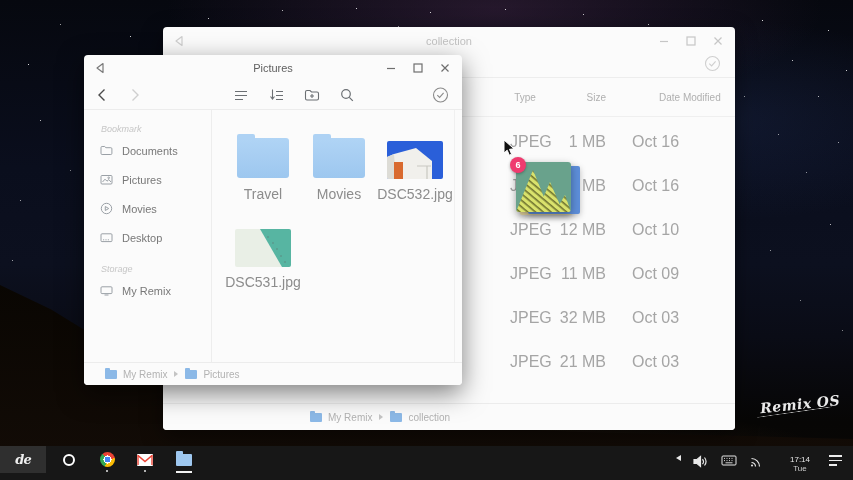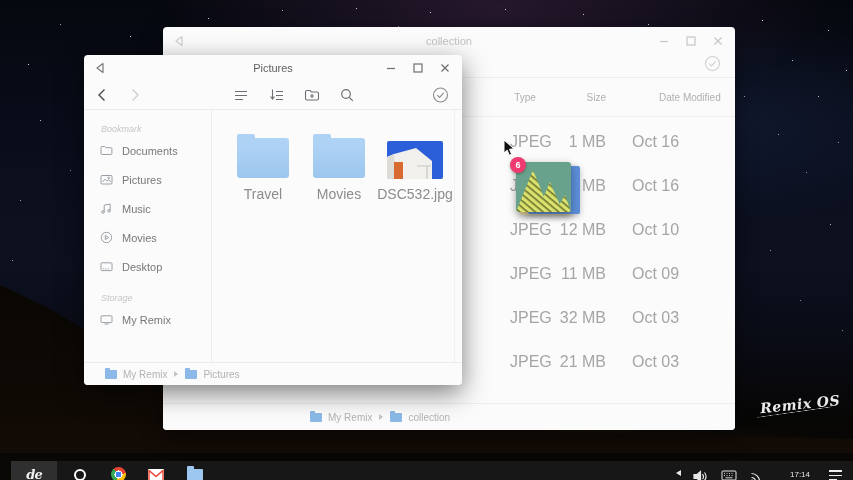--- a/index.html
+++ b/index.html
@@ -129,21 +129,21 @@
   .g2 { left:14px; top:11px; width:52px; height:48px; background:#5d8ed9;
     box-shadow:0 2px 6px rgba(0,0,0,.25); }
   .g1 { left:2px; top:7px; width:55px; height:50px; border-radius:3px; overflow:hidden;
     box-shadow:0 3px 9px rgba(0,0,0,.35); }
   .badge { position:absolute; left:-4px; top:2px; width:16px; height:16px; border-radius:50%;
     background:#ef3b6f; color:#fff; font-size:9px; font-weight:bold; display:flex;
     align-items:center; justify-content:center; box-shadow:0 1px 3px rgba(0,0,0,.3); z-index:2; }
   .cursor { position:absolute; left:503px; top:139px; z-index:60; }
 
   
-  .taskbar { position:absolute; left:11px; right:0; bottom:0; height:19px; background:#171717;
+  .taskbar { position:absolute; left:0; right:0; bottom:0; height:34px; background:#171717;
     z-index:100; }
   .tb-start { position:absolute; left:0; top:0; width:46px; height:27px; background:#2f2f2f;
     display:flex; align-items:center; justify-content:center; color:#f0f0f0;
     font-family:"DejaVu Serif", serif; font-style:italic; font-weight:bold; font-size:13px;
     letter-spacing:-1px; }
   .tb-app { position:absolute; top:0; height:27px; width:20px; display:flex;
     align-items:center; justify-content:center; }
   .tb-launcher { left:59px; } .tb-chrome { left:97px; } .tb-gmail { left:135px; } .tb-files { left:174px; }
   .dot::after { content:""; position:absolute; bottom:1px; left:50%; transform:translateX(-50%);
     width:2px; height:2px; border-radius:50%; background:#e6e6e6; }
@@ -357,30 +357,20 @@
                 <rect x="1" y="2.5" width="11" height="8.5" rx="1"></rect>
                 <path d="M2.5 9 L5 6.2 L7 8.2 L8.8 6.6 L11 9"></path>
                 <circle cx="8.7" cy="4.8" r=".8"></circle>
               </g>
             </svg>
           <span>Pictures</span>
         </div>
         <div class="side-item">
           <svg width="13" height="13" viewBox="0 0 13 13">
               <g fill="none" stroke="currentColor" stroke-width="1">
-                <path d="M4.2 10 V3.2 L10.2 2 V8.8"></path>
-                <circle cx="3" cy="10" r="1.3"></circle>
-                <circle cx="9" cy="8.8" r="1.3"></circle>
-              </g>
-            </svg>
-          <span>Music</span>
-        </div>
-        <div class="side-item">
-          <svg width="13" height="13" viewBox="0 0 13 13">
-              <g fill="none" stroke="currentColor" stroke-width="1">
                 <circle cx="6.5" cy="6.5" r="5.2"></circle>
                 <path d="M5.3 4.5 L8.7 6.5 L5.3 8.5 Z"></path>
               </g>
             </svg>
           <span>Movies</span>
         </div>
         <div class="side-item">
           <svg width="13" height="13" viewBox="0 0 13 13">
               <g fill="none" stroke="currentColor" stroke-width="1">
                 <rect x="1" y="2.8" width="11" height="7.8" rx="1"></rect>
@@ -411,20 +401,34 @@
         </div>
         <div class="cell">
           <svg class="ithumb" width="56" height="38" viewBox="0 0 56 38">
             <rect width="56" height="38" fill="#2a5fd9"></rect>
             <polygon points="0,38 0,16 7,13 29,7 45,20 45,38" fill="#f1f0ec"></polygon>
             <polygon points="0,38 0,16 7,13 9,38" fill="#dddcd6"></polygon>
             <rect x="7" y="21" width="9" height="17" fill="#d96a2f"></rect>
             <path d="M30 25 h14 M40 25 v13" stroke="#c9c8c2" stroke-width="1.2" fill="none"></path>
           </svg>
           <div class="label">DSC532.jpg</div>
+        </div>
+        <div class="cell">
+          <svg class="ithumb" width="56" height="38" viewBox="0 0 56 38">
+            <rect width="56" height="38" fill="#e9efe6"></rect>
+            <polygon points="25,0 56,0 56,38 47,38" fill="#57b5a2"></polygon>
+            <g fill="#5f8a7e">
+                <circle cx="33" cy="8" r=".8"></circle>
+                <circle cx="38" cy="14" r=".8"></circle>
+                <circle cx="42" cy="20" r=".8"></circle>
+                <circle cx="46" cy="27" r=".8"></circle>
+                <circle cx="50" cy="33" r=".8"></circle>
+              </g>
+          </svg>
+          <div class="label">DSC531.jpg</div>
         </div>
         <div class="scroll-track"></div>
       </div>
     </div>
     <div class="crumbbar p-crumb">
       <span class="crumb-seg">
         <span class="crumb-folder"></span>
         <span>My Remix</span>
       </span>
       <span class="crumb-sep"></span>

